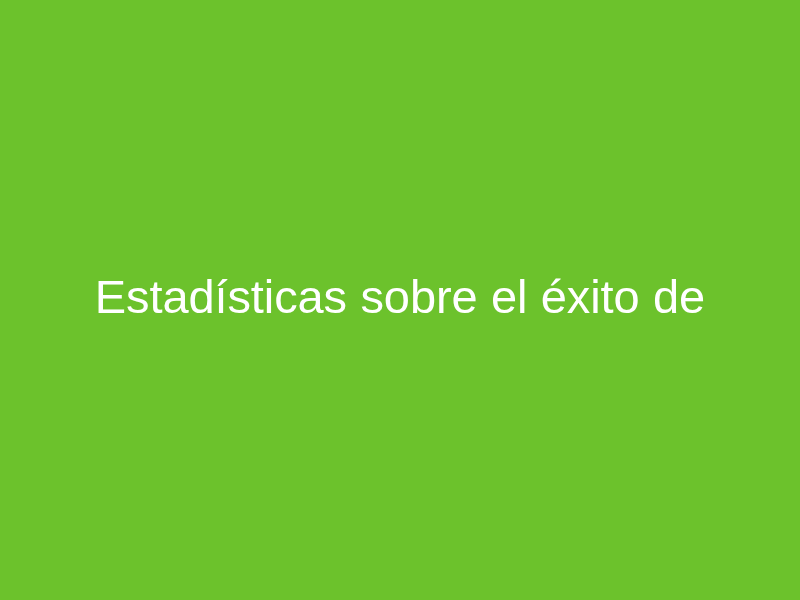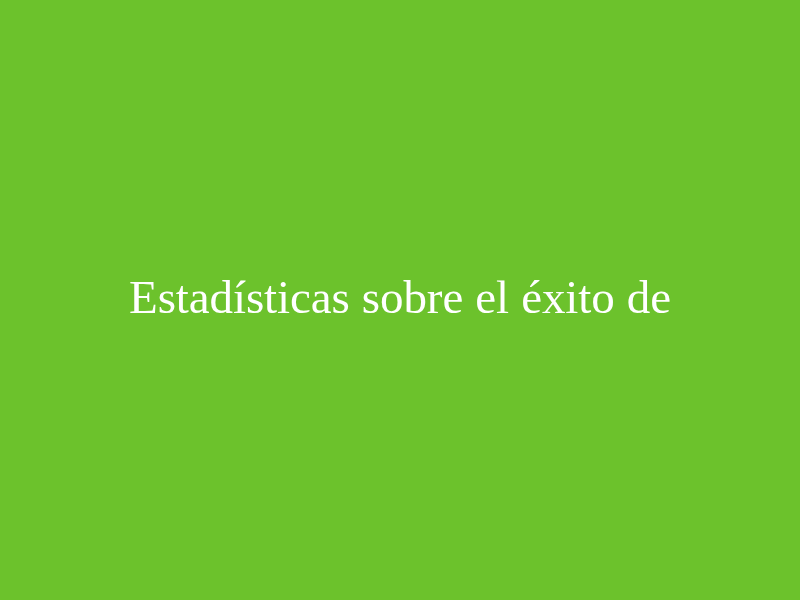--- a/index.html
+++ b/index.html
@@ -33,21 +33,21 @@
     width: 760px;
     margin: 0;
     padding: 0 0 6px 0;   
     text-align: center;
   }
 
   .headline {
     margin: 16px;
     padding: 0;
     color: #ffffff;
-    font-family: Liberation Serif, serif;
+    font-family: Liberation Sans, sans-serif;
     font-weight: 400;
     font-size: 47px;
     line-height: 64px;
     letter-spacing: -0.1px;
     word-spacing: 0.5px;
     text-rendering: optimizeLegibility;
     -webkit-font-smoothing: antialiased;
   }
 
   .headline-line {

